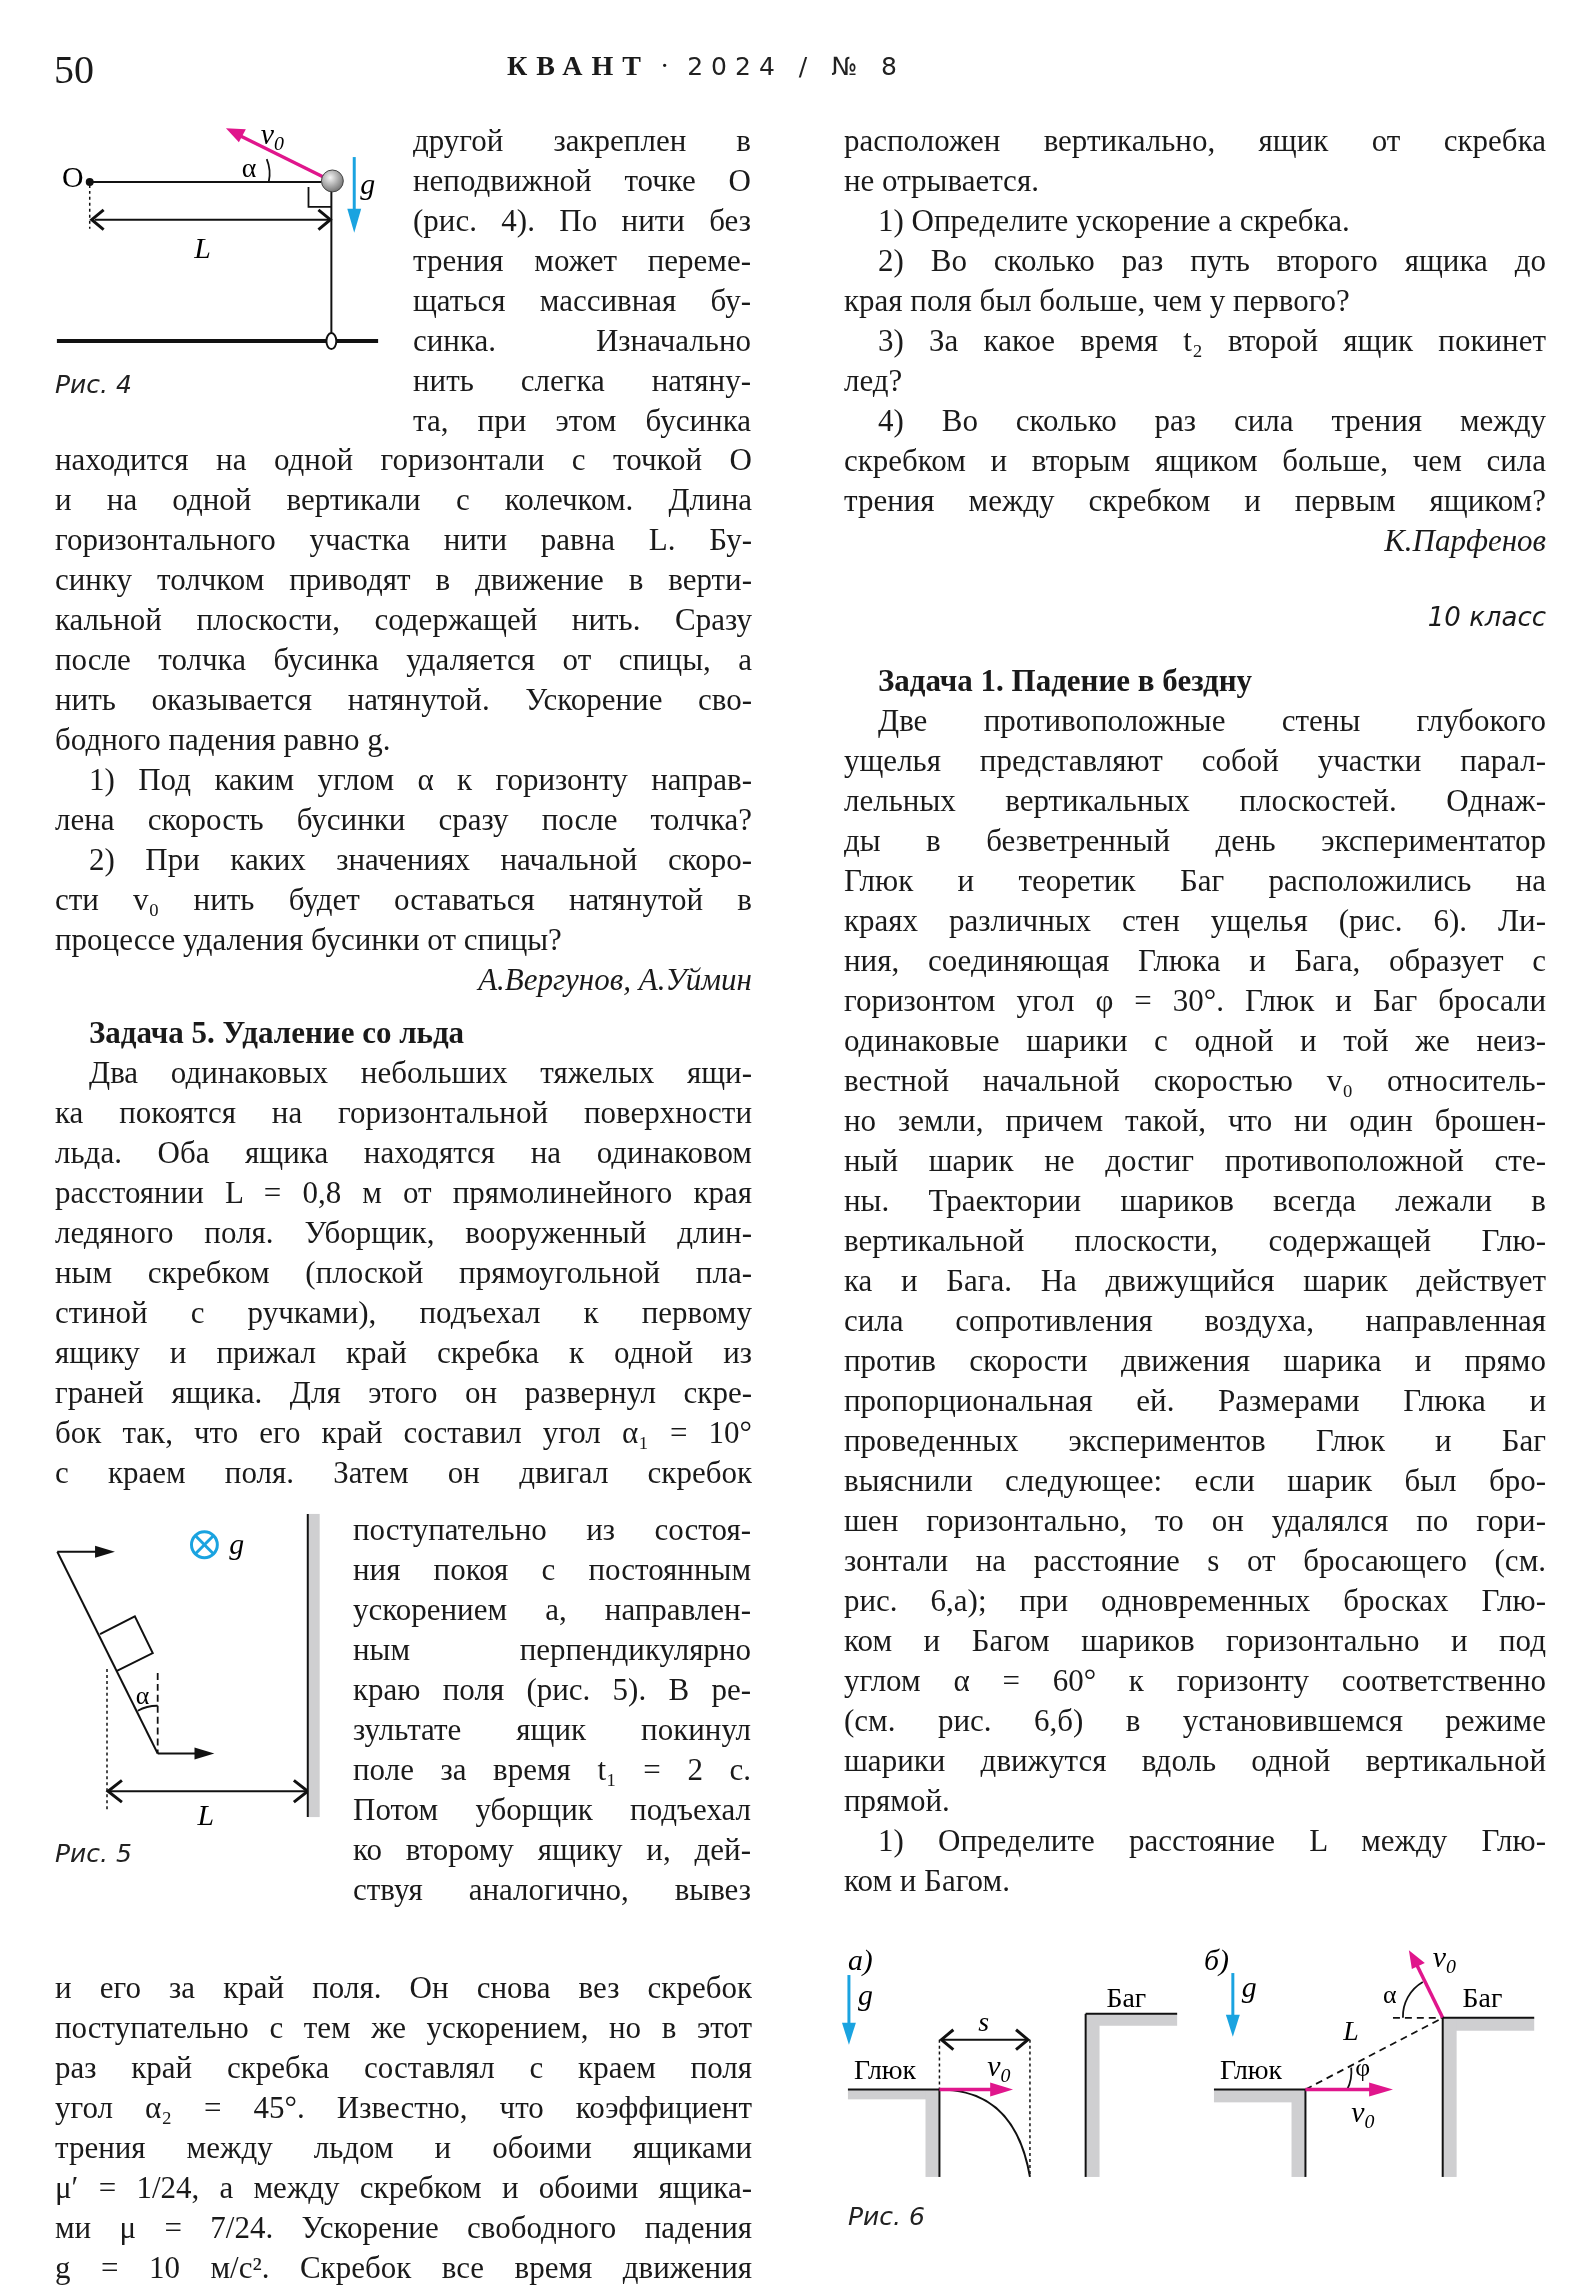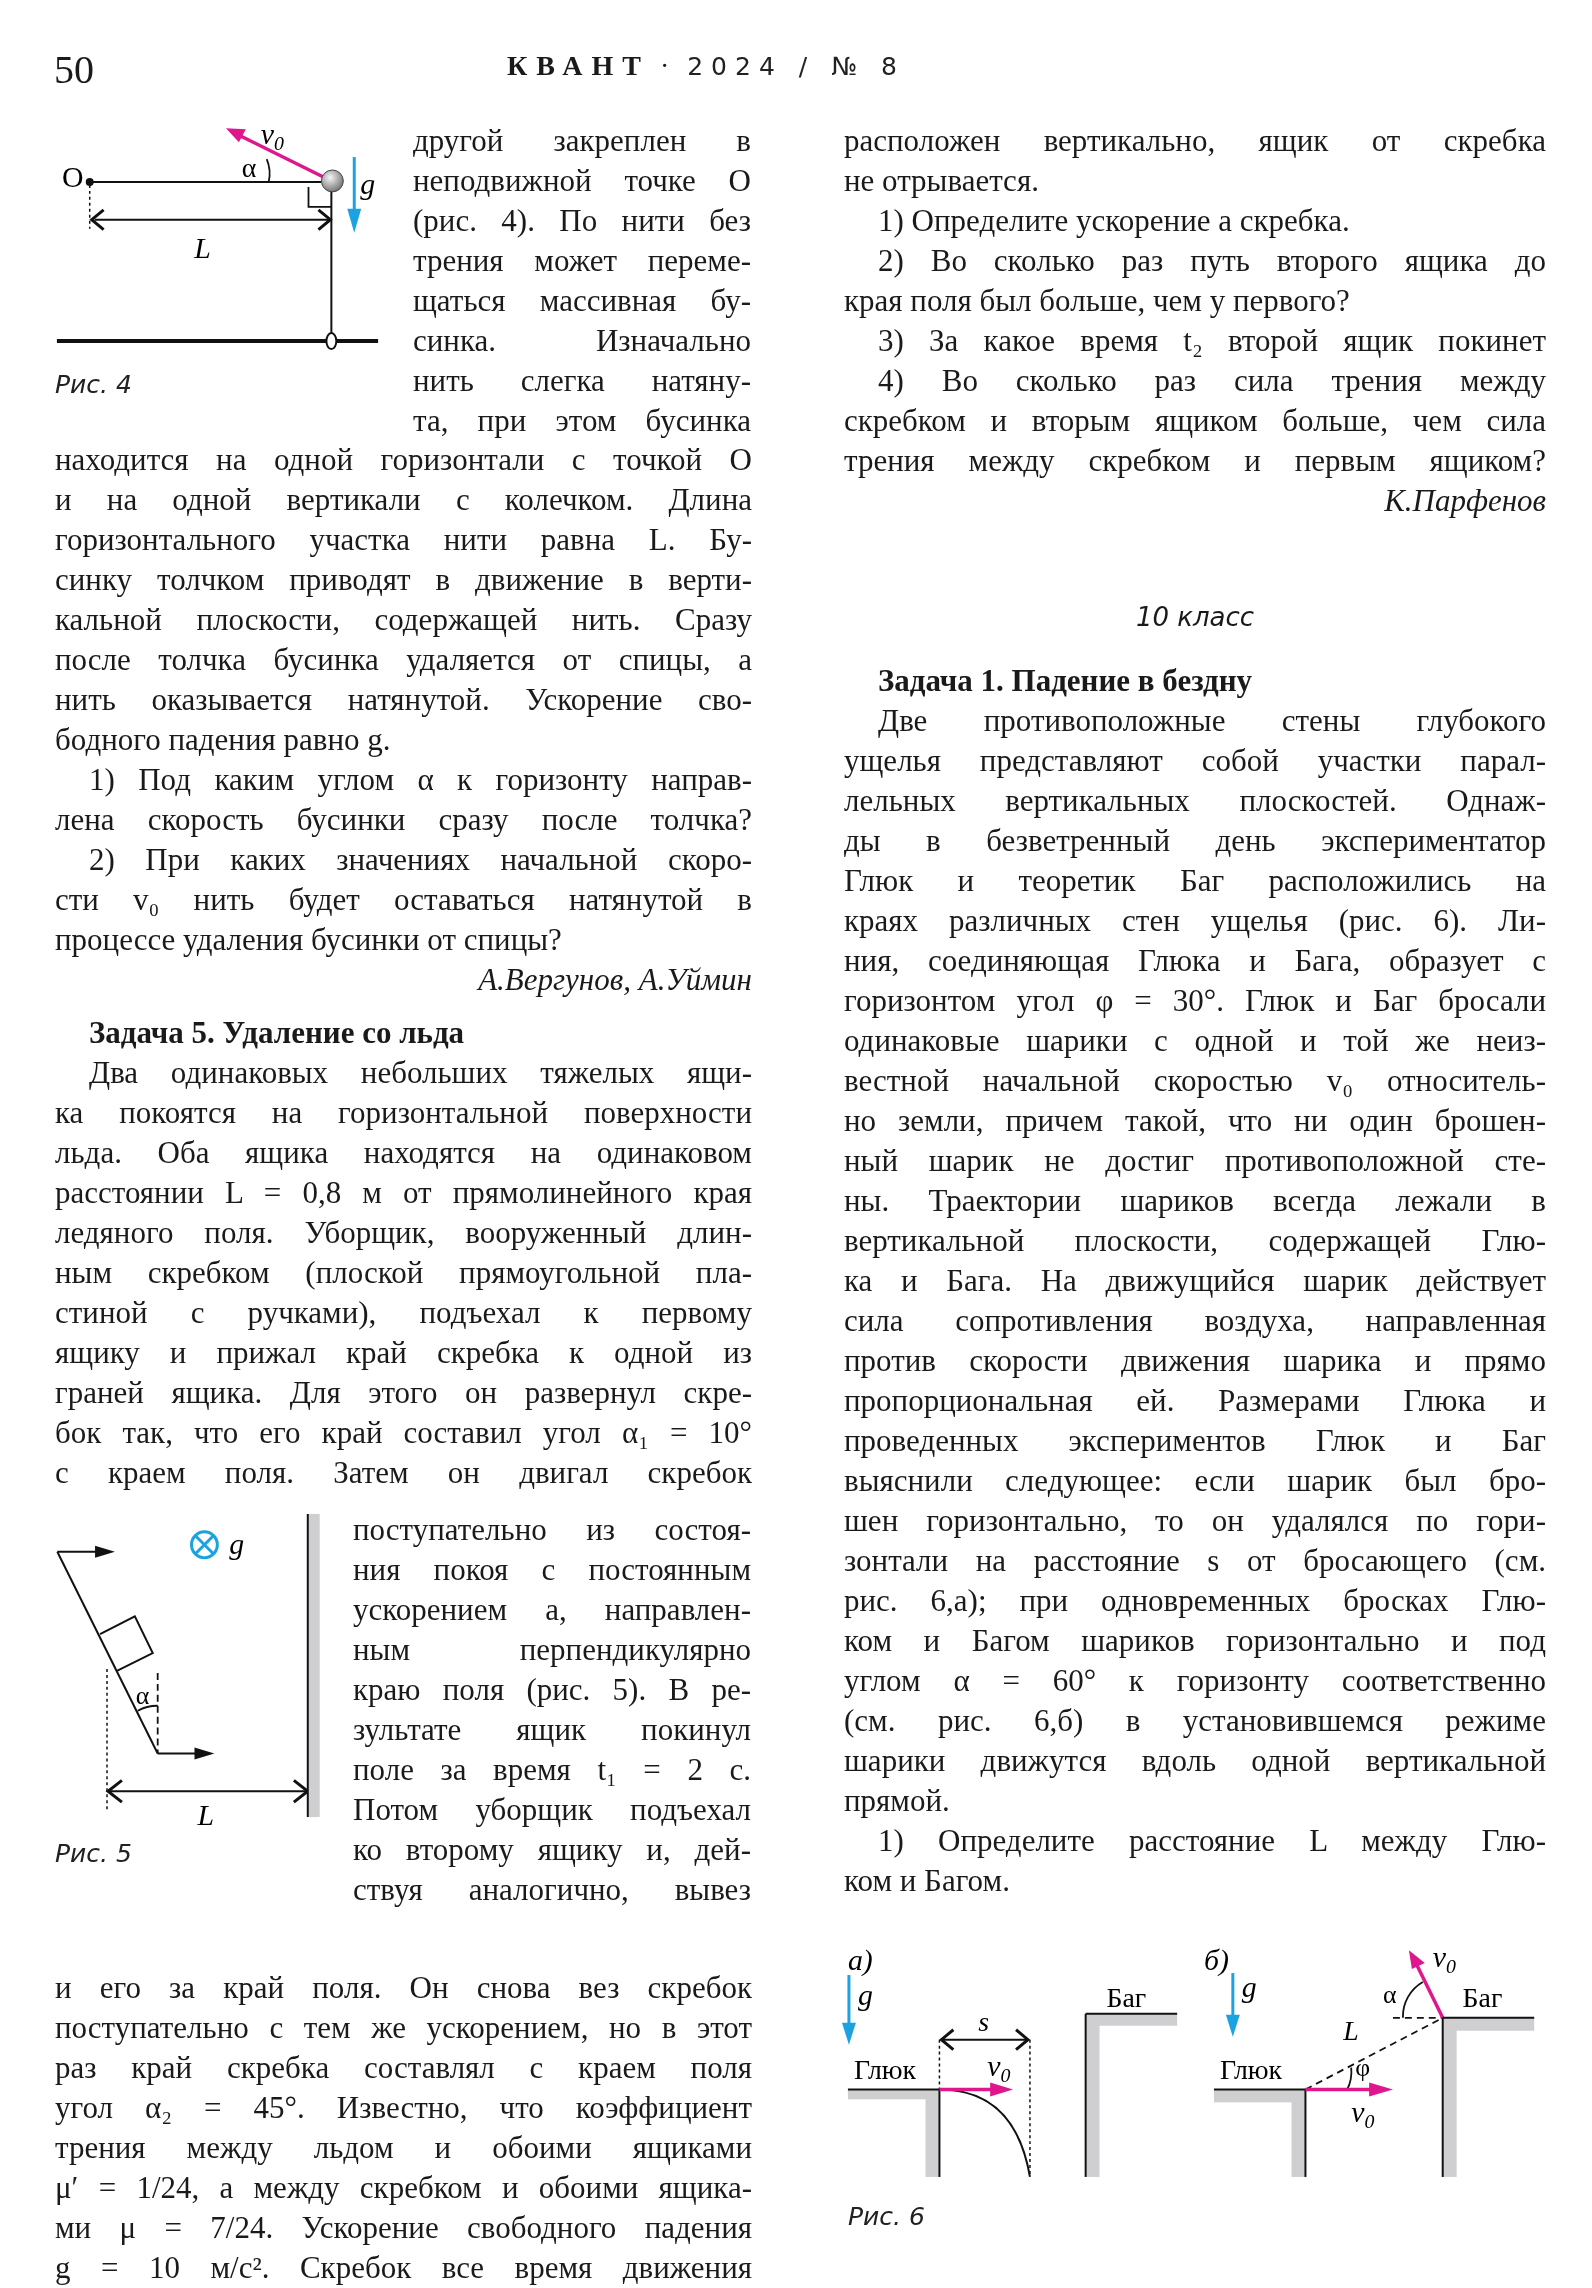--- a/index.html
+++ b/index.html
@@ -160,27 +160,28 @@
   <span class="ln">g = 10 м/с². Скребок все время движения</span>
 </div>
 
 <div class="col" style="left:844px;top:121px;width:702px;">
   <span class="ln">расположен вертикально, ящик от скребка</span>
   <span class="ln last">не отрывается.</span>
   <span class="ln last ind">1) Определите ускорение a скребка.</span>
   <span class="ln ind">2) Во сколько раз путь второго ящика до</span>
   <span class="ln last">края поля был больше, чем у первого?</span>
   <span class="ln ind">3) За какое время t₂ второй ящик покинет</span>
+  <span class="ln last">лед?</span>
   <span class="ln ind">4) Во сколько раз сила трения между</span>
   <span class="ln">скребком и вторым ящиком больше, чем сила</span>
   <span class="ln">трения между скребком и первым ящиком?</span>
   <span class="ln right ital">К.Парфенов</span>
 </div>
 
-<div class="abs grade" style="left:844px;top:597px;width:702px;line-height:40px;">10 класс</div>
+<div class="abs grade" style="left:844px;top:597px;width:702px;line-height:40px;text-align:right;">10 класс</div>
 
 <div class="col" style="left:844px;top:649px;width:702px;margin-top:12px;">
   <span class="ln last ind title">Задача 1. Падение в бездну</span>
   <span class="ln ind">Две противоположные стены глубокого</span>
   <span class="ln">ущелья представляют собой участки парал-</span>
   <span class="ln">лельных вертикальных плоскостей. Однаж-</span>
   <span class="ln">ды в безветренный день экспериментатор</span>
   <span class="ln">Глюк и теоретик Баг расположились на</span>
   <span class="ln">краях различных стен ущелья (рис. 6). Ли-</span>
   <span class="ln">ния, соединяющая Глюка и Бага, образует с</span>

